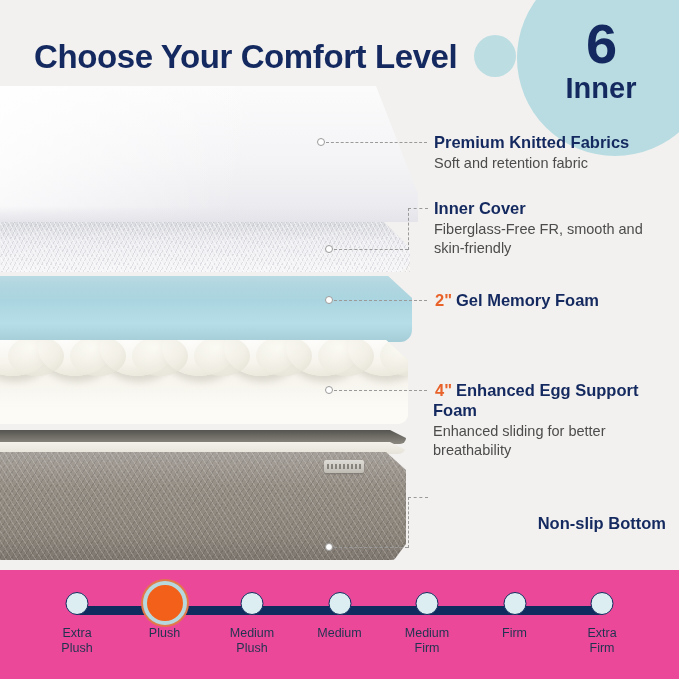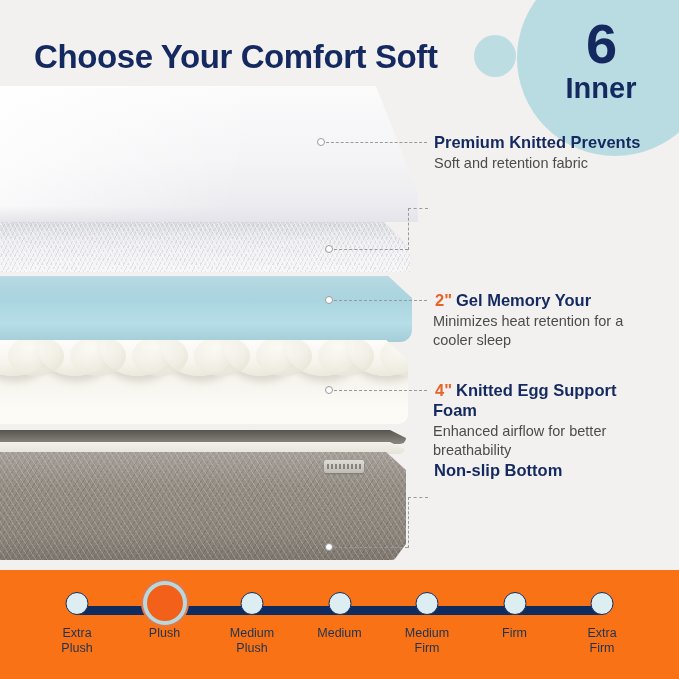--- a/index.html
+++ b/index.html
@@ -176,21 +176,21 @@
   .conn{position:absolute;height:1px;border-top:1px dashed #9A9A9A;}
   .conn-v{position:absolute;width:1px;border-left:1px dashed #9A9A9A;}
   .dot{
     position:absolute;width:8px;height:8px;border-radius:50%;
     background:#FFFFFF;border:1px solid #9B9B9B;box-sizing:border-box;
   }
 
   
   .slider-panel{
     position:absolute;left:0;top:570px;width:679px;height:109px;
-    background:#f97316;
+    background:#ec4899;
   }
   .track{
     position:absolute;left:77px;top:36px;width:525px;height:9px;
     background:#102B5E;border-radius:1px;
   }
   .stop{position:absolute;top:0;}
   .stop-node{
     position:absolute;left:50%;top:22px;transform:translateX(-50%);
     width:23px;height:23px;border-radius:50%;
     background:#DCEEF1;border:1.6px solid #102B5E;box-sizing:border-box;
@@ -210,21 +210,21 @@
 <body>
 
 <div id="stage">
 
   <div class="badge-circle"></div>
   <div class="badge-inner">
     <span class="badge-num">6</span>
     <span class="badge-unit">Inner</span>
   </div>
   <div class="title-dot"></div>
-  <div class="page-title">Choose Your Comfort Soft</div>
+  <div class="page-title">Choose Your Comfort Level</div>
 
   <div class="stack">
 
     <div class="layer l-top">
       <div class="l-top-sheen"></div>
       <div class="l-top-edge"></div>
     </div>
 
     <div class="layer l-inner">
       <div class="l-inner-tex"></div>
@@ -278,36 +278,39 @@
 
   <div class="dot" style="left:325px;top:386px;"></div>
   <div class="conn" style="left:334px;top:390px;width:93px;"></div>
 
   <div class="dot" style="left:325px;top:543px;"></div>
   <div class="conn" style="left:334px;top:547px;width:74px;"></div>
   <div class="conn-v" style="left:408px;top:497px;height:51px;"></div>
   <div class="conn" style="left:408px;top:497px;width:20px;"></div>
 
   <div class="ann" style="left:434px;top:132px;width:240px;">
-    <p class="ann-title">Premium Knitted Prevents</p>
+    <p class="ann-title">Premium Knitted Fabrics</p>
     <p class="ann-desc">Soft and retention fabric</p>
   </div>
 
+  <div class="ann" style="left:434px;top:198px;width:222px;">
+    <p class="ann-title">Inner Cover</p>
+    <p class="ann-desc">Fiberglass-Free FR, smooth and skin-friendly</p>
+  </div>
 
   <div class="ann" style="left:433px;top:290px;width:228px;">
-    <p class="ann-title"><span class="meas">2"</span><span>Gel Memory Your</span></p>
-    <p class="ann-desc">Minimizes heat retention for a cooler sleep</p>
+    <p class="ann-title"><span class="meas">2"</span><span>Gel Memory Foam</span></p>
   </div>
 
   <div class="ann" style="left:433px;top:380px;width:216px;">
-    <p class="ann-title"><span class="meas">4"</span><span>Knitted Egg Support Foam</span></p>
-    <p class="ann-desc">Enhanced airflow for better breathability</p>
-  </div>
-
-  <div class="ann" style="left:434px;top:460px;width:232px;">
+    <p class="ann-title"><span class="meas">4"</span><span>Enhanced Egg Support Foam</span></p>
+    <p class="ann-desc">Enhanced sliding for better breathability</p>
+  </div>
+
+  <div class="ann" style="left:434px;top:513px;width:232px;text-align:right;">
     <p class="ann-title">Non-slip Bottom</p>
   </div>
 
   <div class="slider-panel">
     <div class="track"></div>
     <div id="stops">
         <div class="stop" style="left: 39px; width: 76px; position: absolute; height: 109px;">
           <div class="stop-node"></div>
           <div class="stop-label">Extra
 Plush</div>

